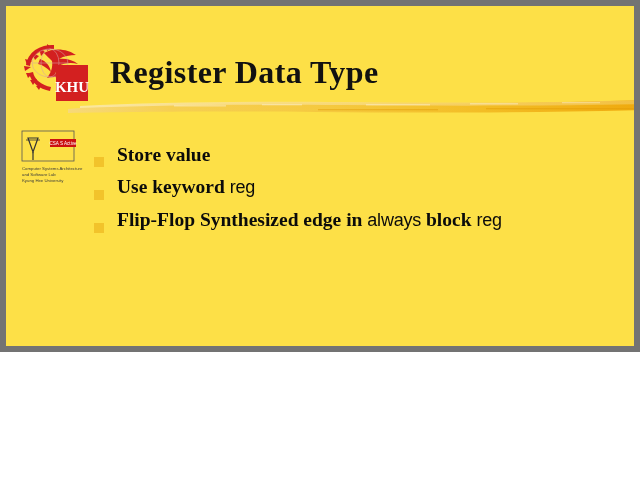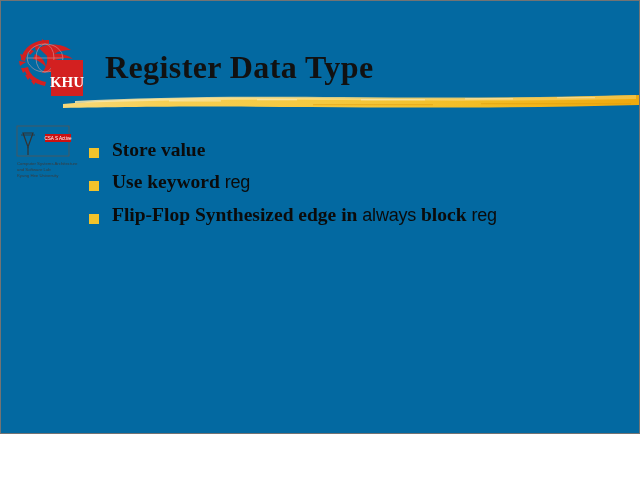--- a/index.html
+++ b/index.html
@@ -7,23 +7,23 @@
     padding: 0;
     background: #ffffff;
   }
   body {
     font-family: "Liberation Serif", serif;
   }
 
   #slide {
     position: relative;
     width: 640px;
-    height: 434px;
-    background: #0369a1;
-    border: 1px solid #737373;
+    height: 352px;
+    background: #fde047;
+    border: 6px solid #737373;
     box-sizing: border-box;
     overflow: hidden;
   }
 
   
   #khu-logo {
     position: absolute;
     left: 14px;
     top: 33px;
     width: 74px;
@@ -67,21 +67,21 @@
 
   
   #bullet-list {
     position: absolute;
     left: 88px;
     top: 136px;
     width: 530px;
   }
   .bullet-row {
     display: flex;
-    align-items: center;
+    align-items: flex-end;
     margin-bottom: 7px;
   }
   .bullet-marker {
     flex: 0 0 auto;
     width: 10px;
     height: 10px;
     background: #f2c32b;
     margin-top: 7px;
     margin-right: 13px;
   }

